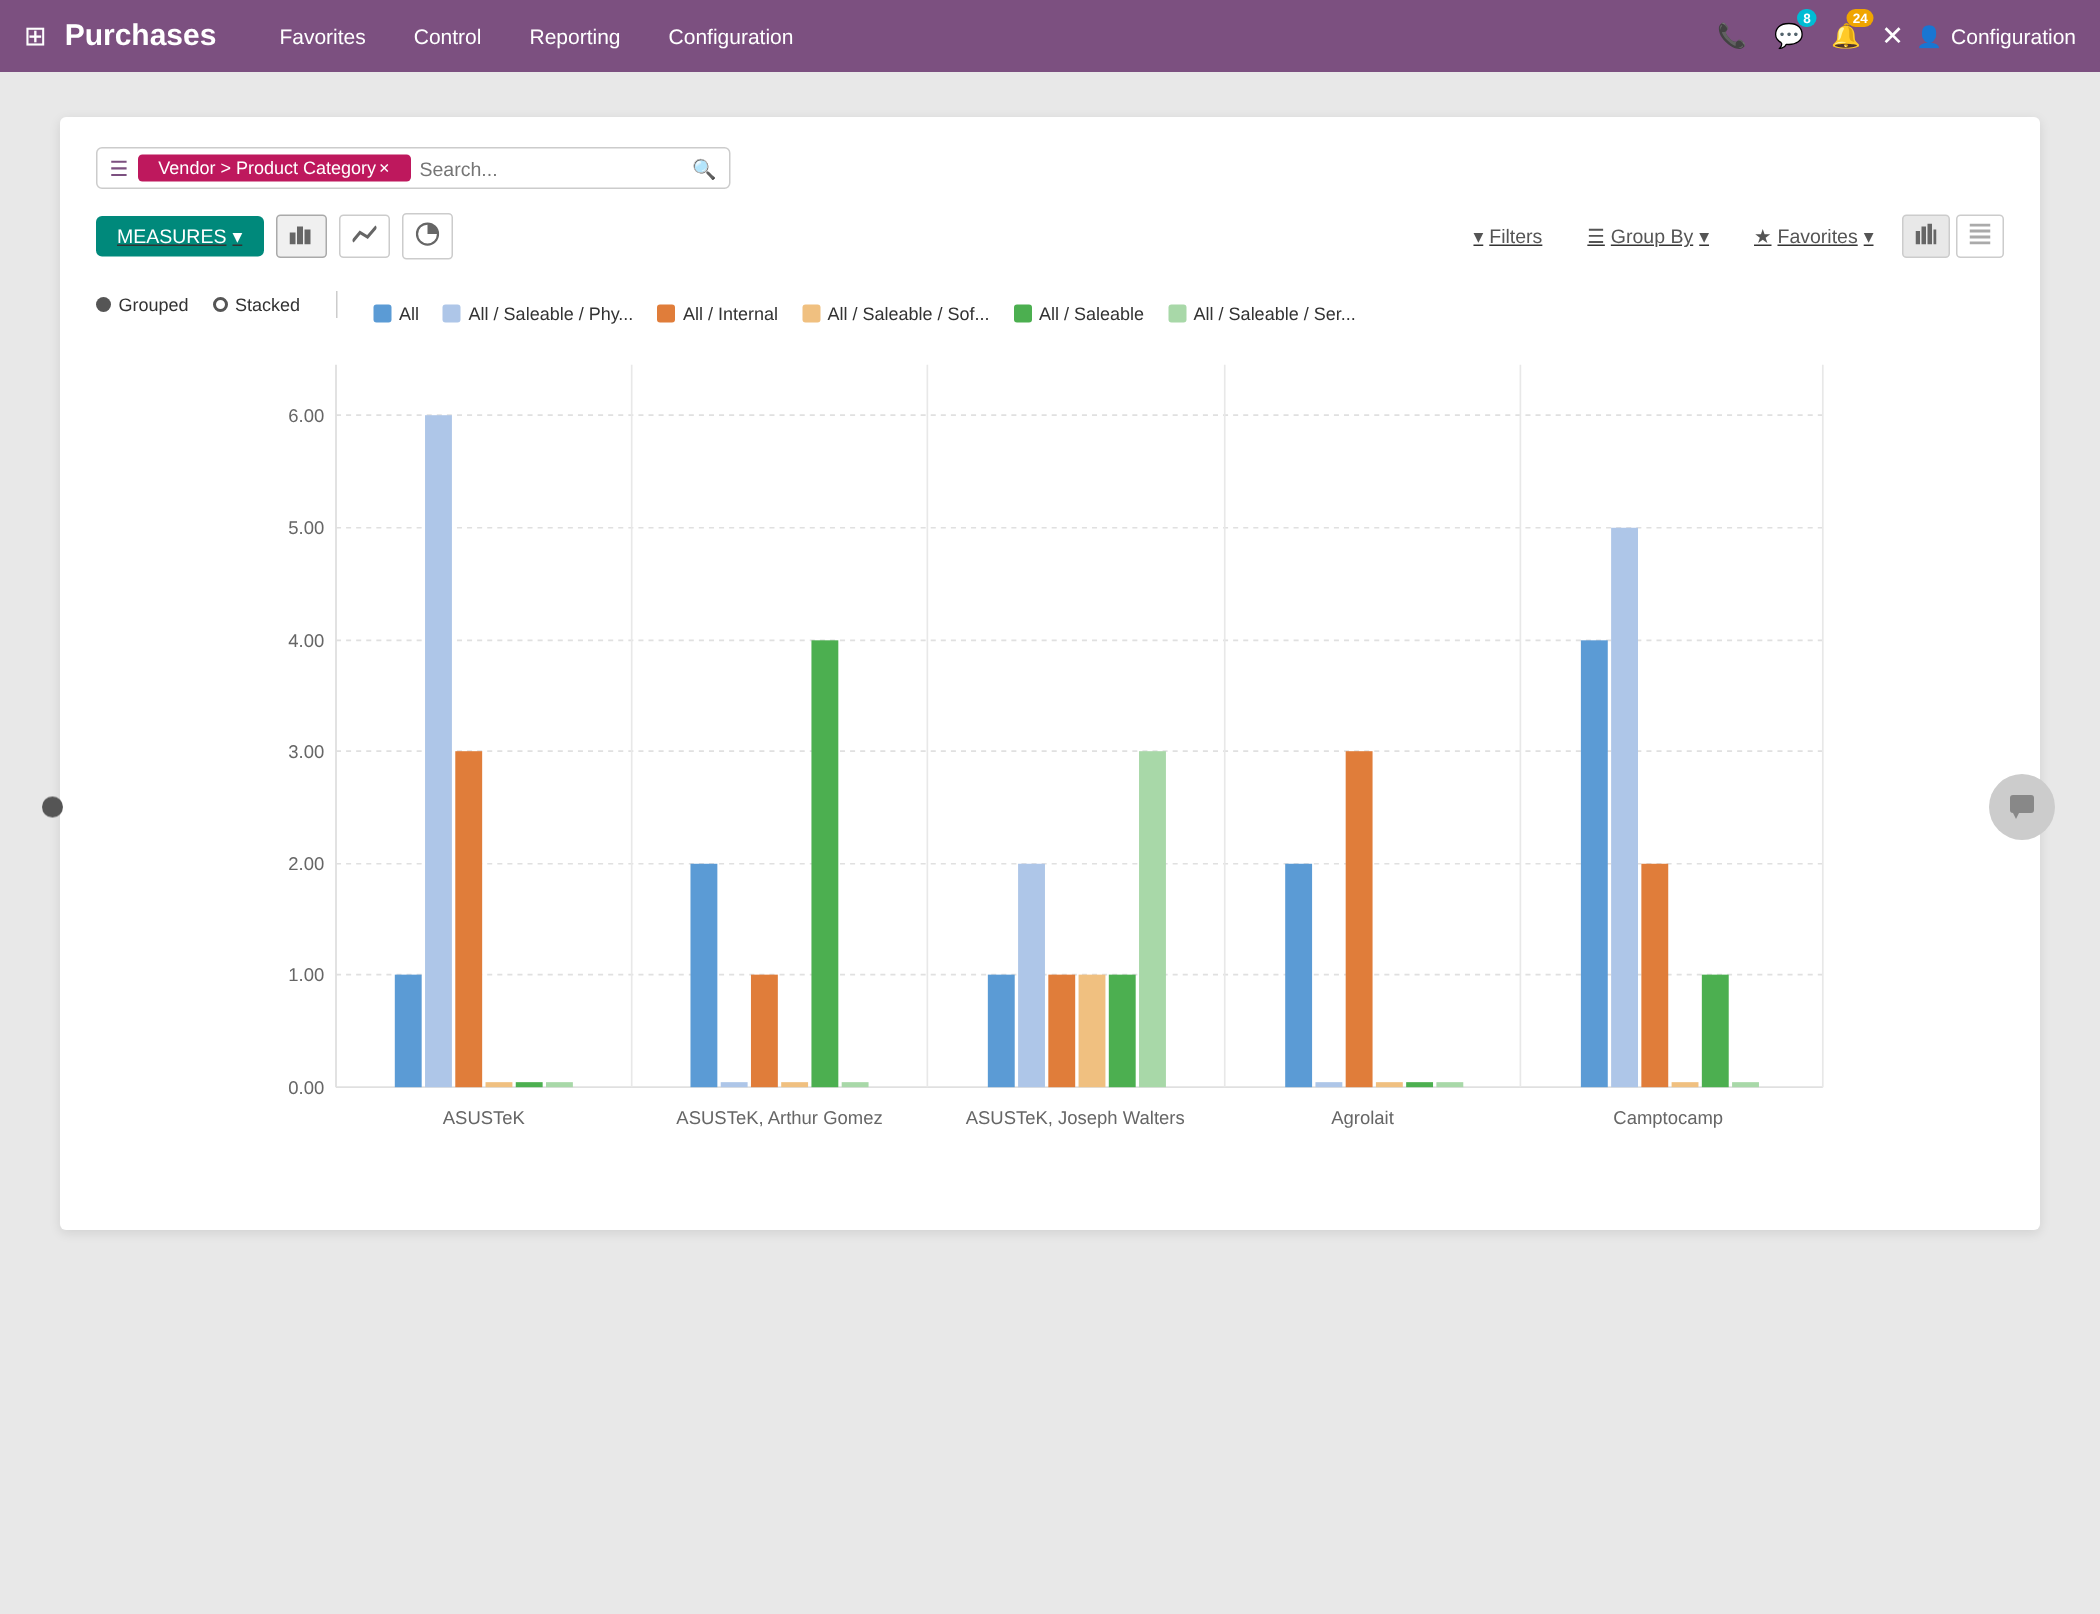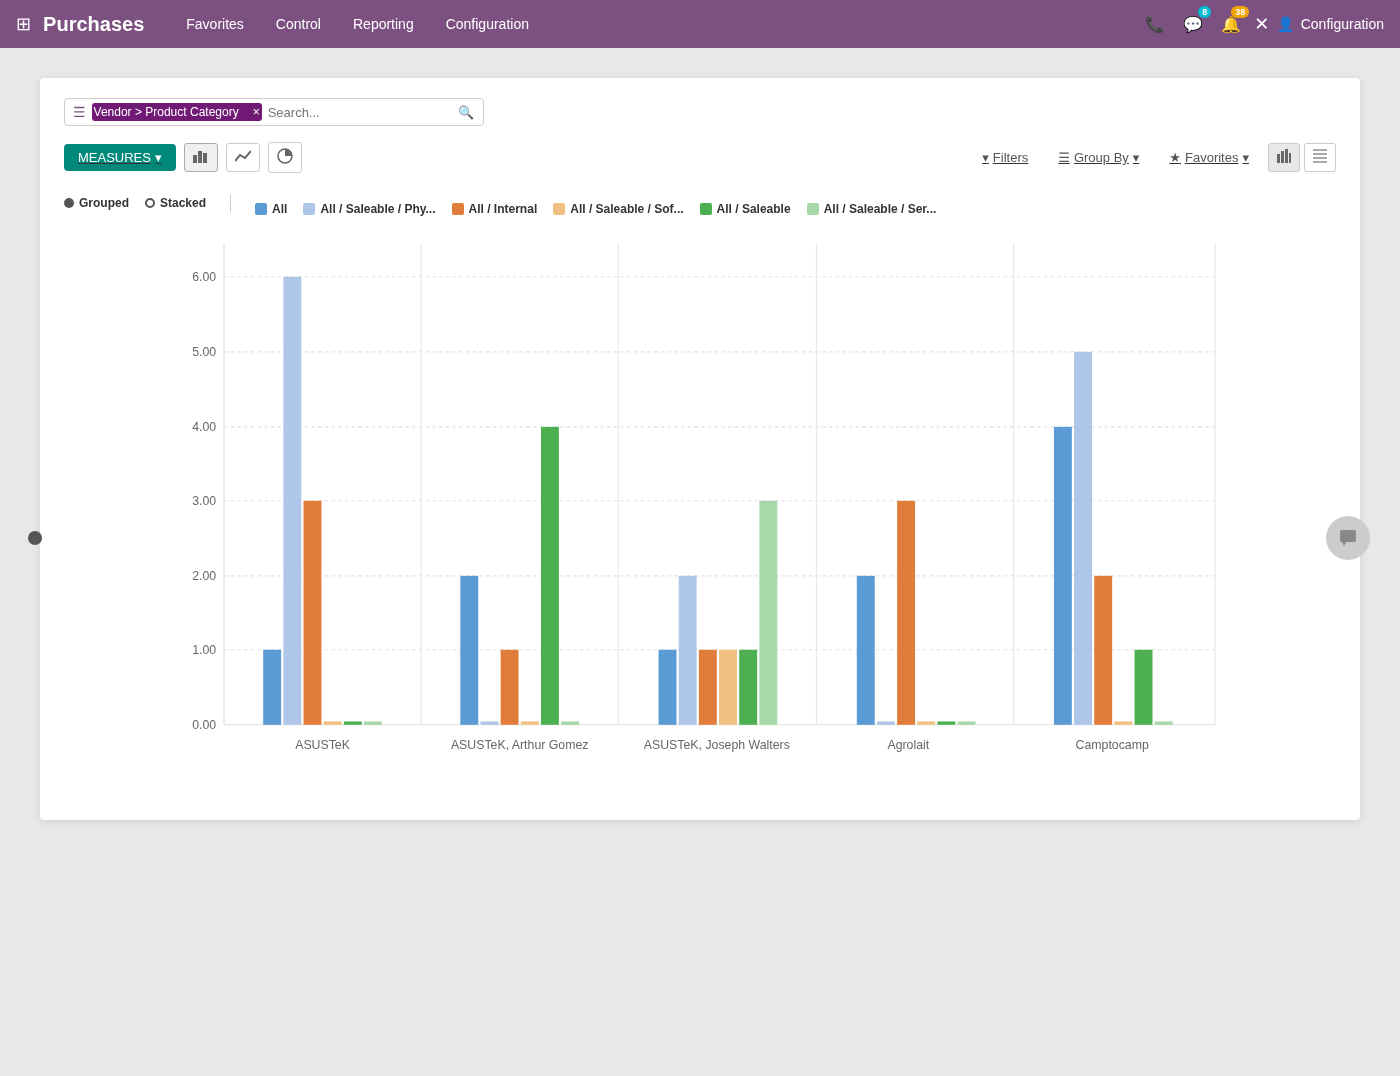--- a/index.html
+++ b/index.html
@@ -97,25 +97,25 @@
     .search-bar {
       display: flex;
       align-items: center;
       border: 1px solid #ccc;
       border-radius: 4px;
       padding: 4px 8px;
       min-width: 420px;
       gap: 6px;
     }
     .search-filter-tag {
-      display: flex; align-items: center; gap: 12px;
-      background: #701a75;
+      display: flex; align-items: center; gap: 0;
+      background: #be185d;
       color: white;
       border-radius: 3px;
-      padding: 2px 2px;
+      padding: 2px 14px;
       font-size: 12px;
     }
     .search-filter-tag .remove-tag { cursor: pointer; margin-left: 2px; }
     .search-input {
       border: none; outline: none; flex: 1; font-size: 13px; color: #ef4444;
     }
     .search-icon { color: #666; cursor: pointer; }
 
     
     .toolbar {
@@ -169,21 +169,20 @@
     .toolbar-view-icon.active { background: #e8e8e8; }
 
     
     .chart-legend {
       display: flex;
       align-items: center;
       gap: 20px;
       margin-bottom: 16px;
       font-size: 12px;
       flex-wrap: wrap;
-      font-weight: bold;
     }
     .legend-group-options { display: flex; gap: 16px; align-items: center; }
     .legend-option {
       display: flex; align-items: center; gap: 5px; cursor: pointer;
     }
     .legend-dot { width: 10px; height: 10px; border-radius: 50%; }
     .legend-dot-filled { background: #555; }
     .legend-dot-empty { background: white; border: 2px solid #555; }
     .legend-separator { width: 1px; height: 18px; background: #ccc; margin: 0 4px; }
     .legend-series { display: flex; align-items: center; gap: 16px; flex-wrap: wrap; margin-top: 13px; }
@@ -234,21 +233,21 @@
     <span class="topnav-menu-item">Configuration</span>
   </div>
   <div class="topnav-right">
     <div class="topnav-icon-btn">📞</div>
     <div class="topnav-icon-btn">
       💬
       <span class="badge">8</span>
     </div>
     <div class="topnav-icon-btn">
       🔔
-      <span class="badge badge-yellow">38</span>
+      <span class="badge badge-yellow">24</span>
     </div>
     <span class="topnav-close">✕</span>
     <div class="topnav-user">
       <span>👤</span>
       <span>Configuration</span>
     </div>
   </div>
 </nav>
 
 <div class="main-wrapper">

